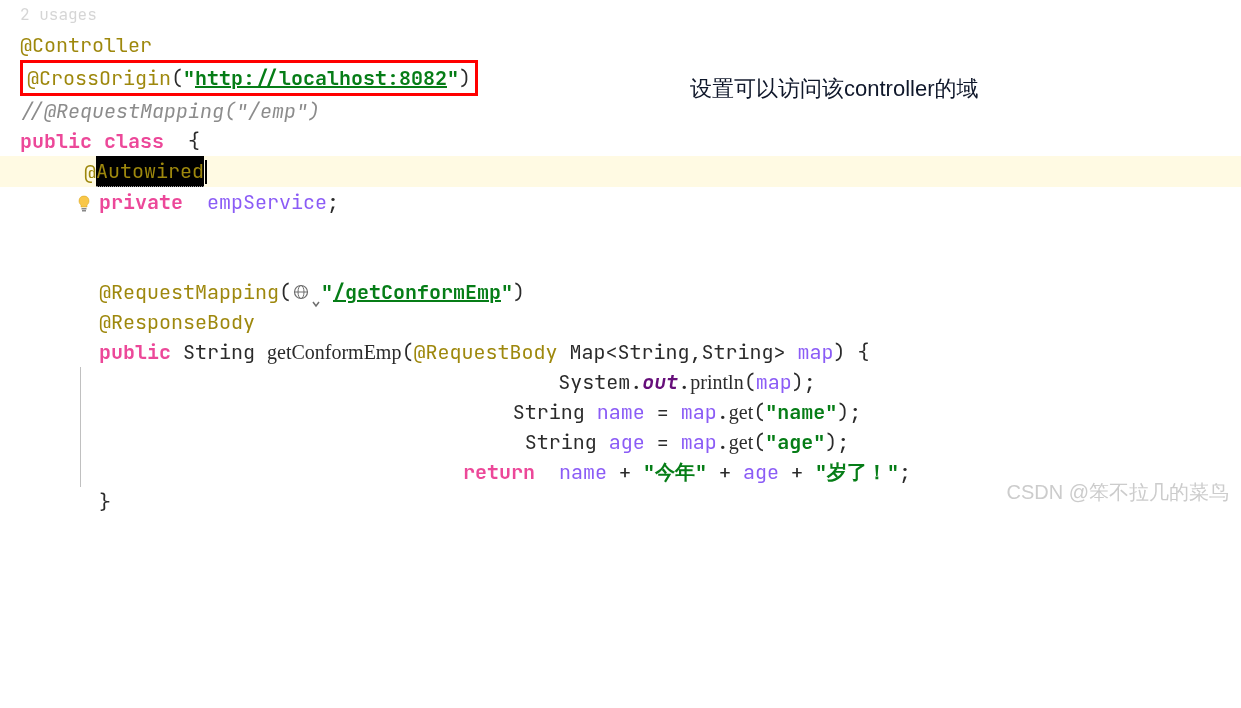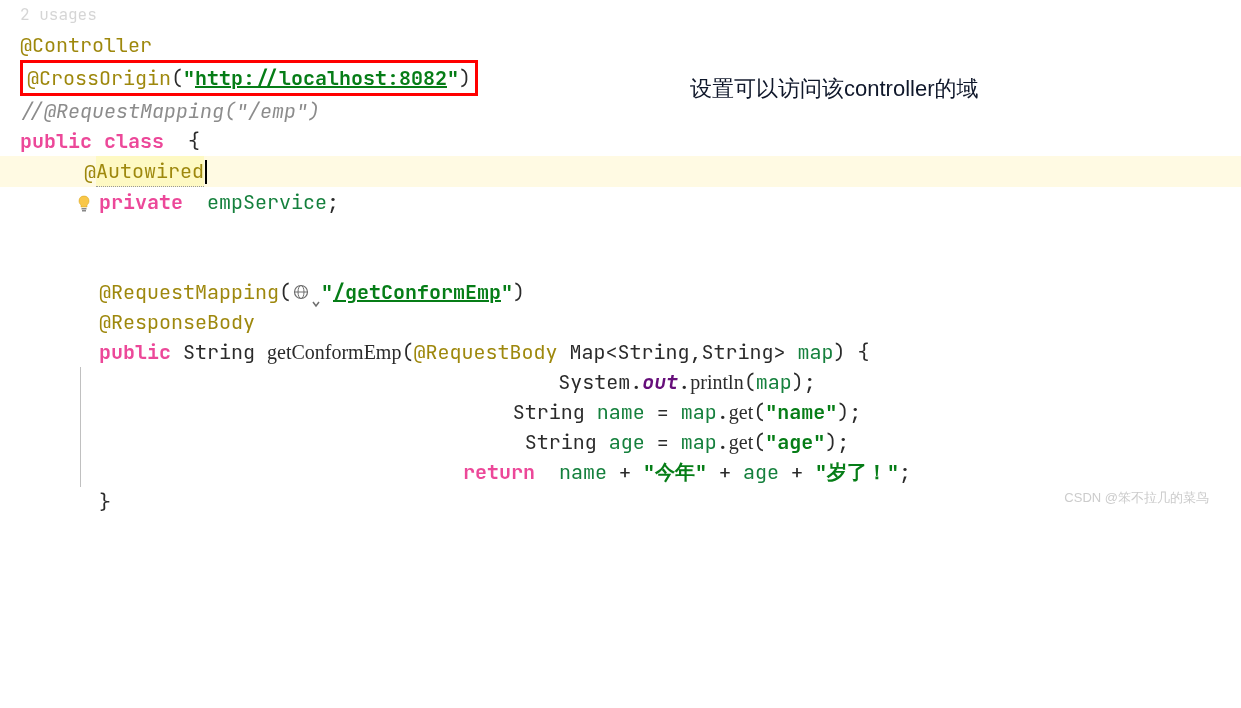--- a/index.html
+++ b/index.html
@@ -34,21 +34,21 @@
     .field-italic { color: #660E7A; font-style: italic; font-weight: bold; }
     .param-name { color: #067D17; font-weight: bold; }
     .paren { color: #2b2b2b; }
     .brace { color: #2b2b2b; }
     .semicolon { color: #2b2b2b; }
     .highlighted-line {
       background: #FFFAE3;
       width: 100%;
     }
     .autowired-highlight {
-      background: #fef9c3;
+      background: #000000;
       border-bottom: 1px dotted #999;
     }
     .cursor {
       display: inline-block;
       width: 2px;
       height: 24px;
       background: #000;
       vertical-align: middle;
       margin-left: 1px;
     }
@@ -92,27 +92,27 @@
     .method-bar {
       border-left: 1.5px solid #c0c0c0;
       margin-left: 80px;
       padding-left: 52px;
       white-space: pre;
       min-height: 30px;
       display: flex;
       align-items: center;
       justify-content: center;
     }
-    .lowercase-type { color: #15803d; }
+    .lowercase-type { color: #8b5cf6; }
     .watermark {
       position: absolute;
-      right: 32px;
+      right: 12px;
       bottom: 10px;
       color: #cccccc;
-      font-size: 13px;
+      font-size: 20px;
       font-family: sans-serif;
     }
     .string-underline { text-decoration: underline; }
   </style>
 </head>
 <body>
 
 <div class="code-line">
   <span class="usages-hint">2 usages</span>
 </div>

